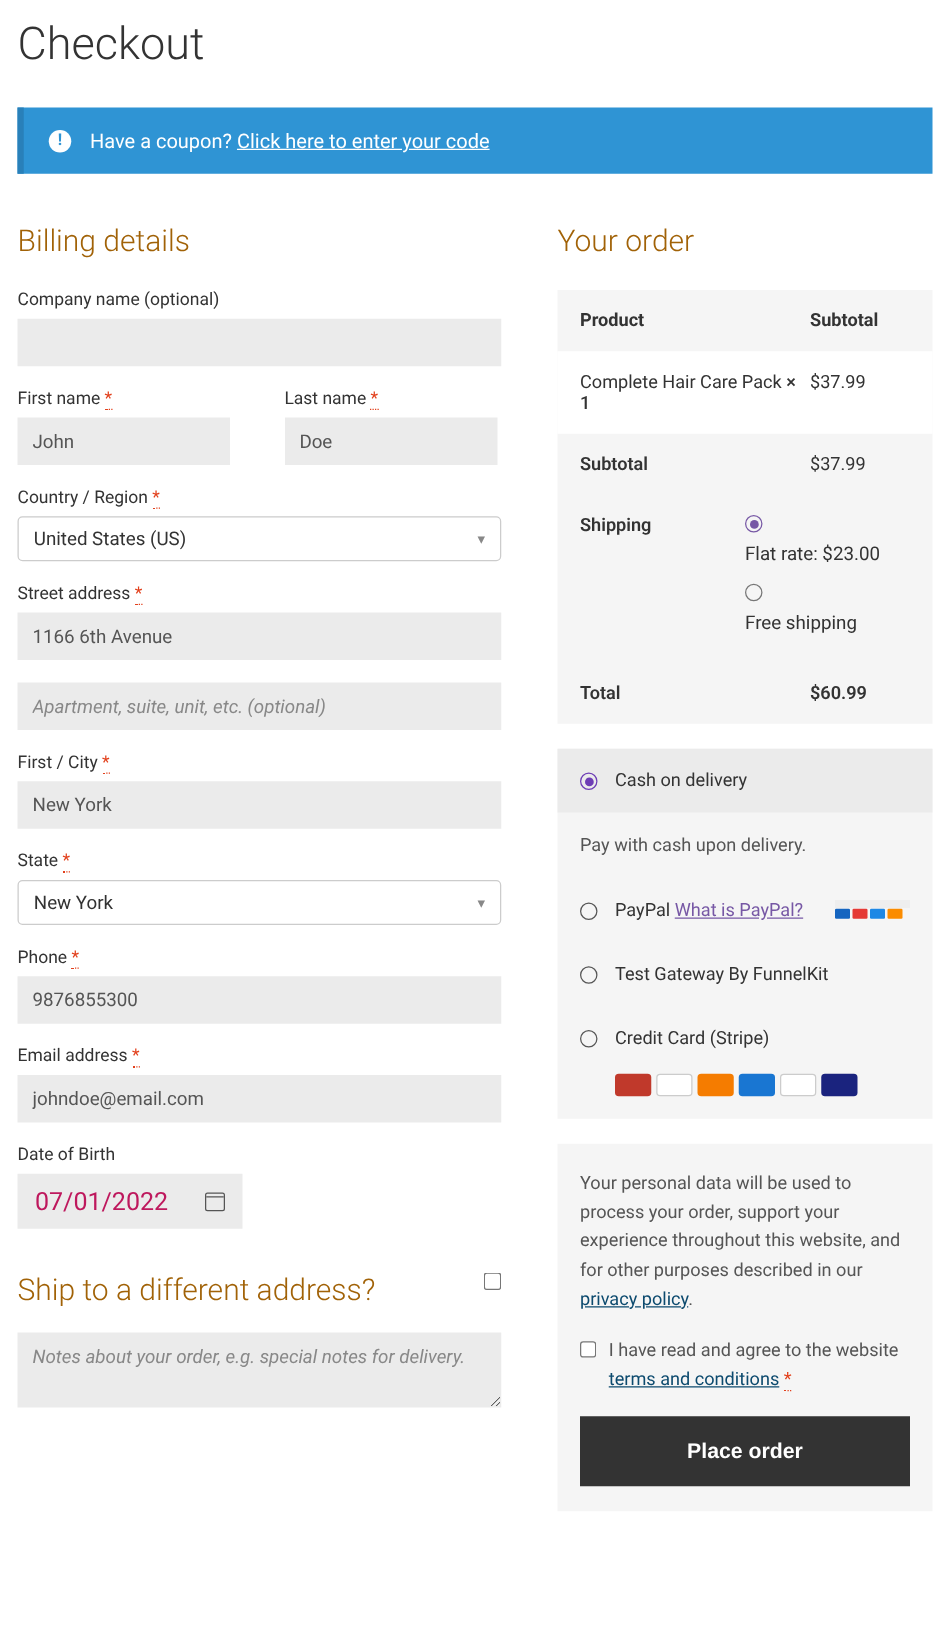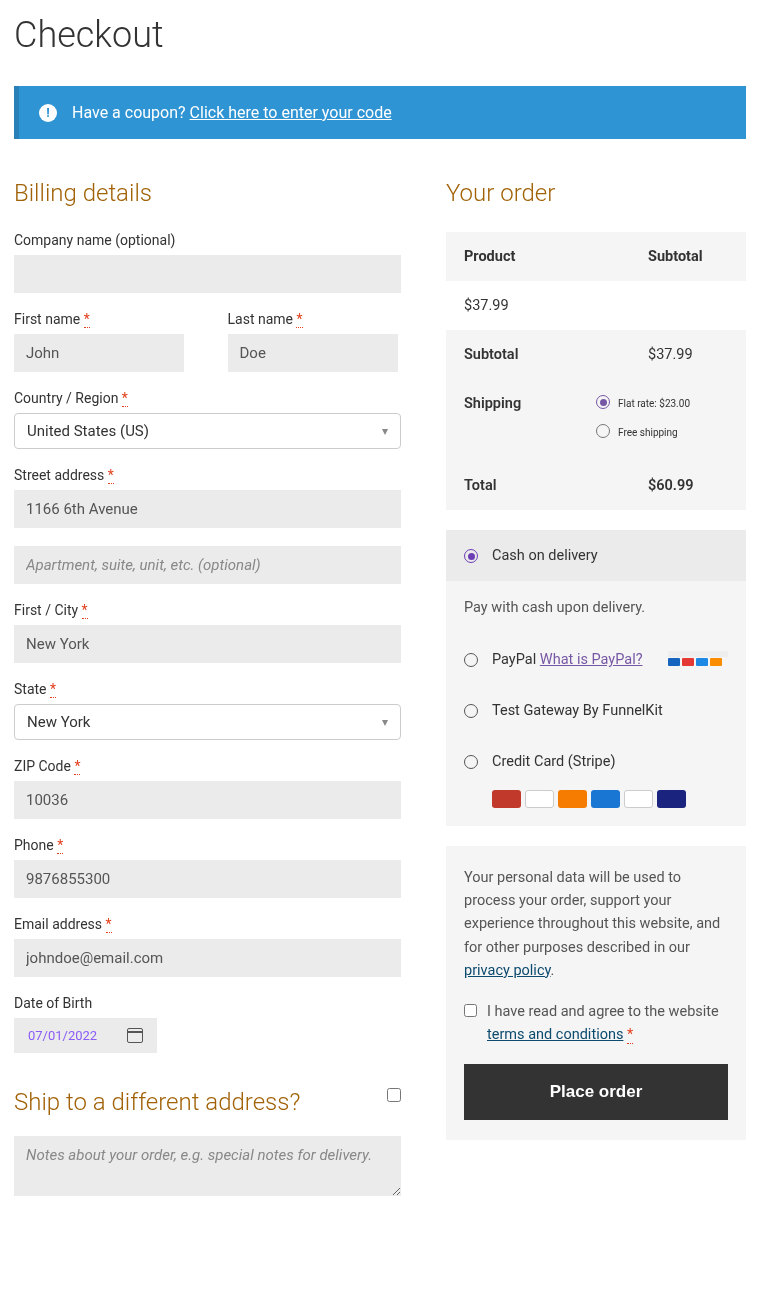--- a/index.html
+++ b/index.html
@@ -14,36 +14,36 @@
 h2 { font-size: 24px; font-weight: 300; color: #a16207; margin-bottom: 25px; }
 .form-row { margin-bottom: 18px; }
 .form-row-two { display: flex; gap: 40px; }
 .form-row-two > div { flex: 1; }
 label { display: block; font-size: 14px; color: #333; margin-bottom: 7px; }
 .required { color: #e2401c; border-bottom: 1px dotted #e2401c; }
 input[type="text"], input[type="email"], input[type="tel"], textarea { width: 100%; padding: 10px 12px; border: none; background: #ebebeb; font-size: 15px; color: #555; font-family: inherit; }
 input[type="text"]::placeholder, textarea::placeholder { font-style: italic; color: #888; }
 .select-wrap { position: relative; border: 1px solid #ccc; border-radius: 4px; background: #fff; padding: 8px 12px; font-size: 15px; }
 .select-wrap::after { content: '▾'; position: absolute; right: 12px; top: 50%; transform: translateY(-50%); color: #888; font-size: 12px; }
-.date-input { display: inline-flex; align-items: center; gap: 30px; background: #ebebeb; padding: 10px 14px; font-size: 13px; color: #8b5cf6; }
+.date-input { display: inline-flex; align-items: center; gap: 30px; background: #ebebeb; padding: 10px 14px; font-size: 20px; color: #be185d; }
 .date-input .cal-icon { width: 16px; height: 15px; border: 1.5px solid #555; border-radius: 2px; position: relative; }
 .date-input .cal-icon::before { content: ''; position: absolute; top: 2px; left: 0; right: 0; height: 1.5px; background: #555; }
 .ship-head { display: flex; justify-content: space-between; align-items: flex-start; }
 .ship-head input[type="checkbox"] { width: 14px; height: 14px; }
 textarea { resize: both; height: 60px; }
 .order-box { background: #f5f5f5; }
 .order-row { display: flex; padding: 16px 18px; font-size: 14.5px; }
 .order-row.head { font-weight: 700; justify-content: center; }
 .order-row > div:first-child { flex: 1; }
 .order-row > div:last-child { width: 80px; }
 .prod-qty { font-weight: 500; }
 .prod-name-row { background: #fff; }
 .ship-row > div:first-child { font-weight: 600; }
 .ship-options { display: flex; flex-direction: column; gap: 8px; }
-.ship-opt { display: flex; align-items: flex-end; gap: 8px; font-size: 10px; }
+.ship-opt { display: flex; align-items: flex-start; gap: 8px; font-size: 15px; flex-direction: column; }
 .radio { width: 14px; height: 14px; border: 1.5px solid #777; border-radius: 50%; display: inline-flex; align-items: center; justify-content: center; }
 .radio.on { border-color: #7758a5; }
 .radio.on::after { content: ''; width: 7px; height: 7px; background: #7758a5; border-radius: 50%; }
 .total-row { font-weight: 600; }
 .payment-box { background: #f5f5f5; margin-top: 20px; }
 .pay-method { padding: 17px 18px; display: flex; align-items: flex-start; gap: 14px; font-size: 14.5px; }
 .pay-method .dot { width: 14px; height: 14px; border: 1.5px solid #555; border-radius: 50%; margin-top: 2px; flex-shrink: 0; display: flex; align-items: center; justify-content: center; }
 .pay-method.active { background: #ebebeb; }
 .pay-method.active .dot { border-color: #6d3db5; }
 .pay-method.active .dot::after { content: ''; width: 7px; height: 7px; background: #6d3db5; border-radius: 50%; }
@@ -109,24 +109,20 @@
     <div class="form-row">
       <label><span>First / City </span><span class="required">*</span></label>
       <input type="text" value="New York" style="">
     </div>
 
     <div class="form-row">
       <label><span>State </span><span class="required">*</span></label>
       <div class="select-wrap">New York</div>
     </div>
 
-    <div class="form-row">
-      <label><span>ZIP Code </span><span class="required">*</span></label>
-      <input type="text" value="10036" style="">
-    </div>
 
     <div class="form-row">
       <label><span>Phone </span><span class="required">*</span></label>
       <input type="tel" value="9876855300" style="">
     </div>
 
     <div class="form-row">
       <label><span>Email address </span><span class="required">*</span></label>
       <input type="email" value="johndoe@email.com" style="">
     </div>
@@ -151,20 +147,21 @@
 
   <div class="right">
     <h2>Your order</h2>
 
     <div class="order-box">
       <div class="order-row head">
         <div>Product</div>
         <div>Subtotal</div>
       </div>
       <div class="order-row prod-name-row">
+        <div><span>Complete Hair Care Pack  </span><span class="prod-qty">× 1</span></div>
         <div>$37.99</div>
       </div>
       <div class="order-row">
         <div style="font-weight:600;">Subtotal</div>
         <div>$37.99</div>
       </div>
       <div class="order-row ship-row">
         <div>Shipping</div>
         <div class="ship-options" style="width:auto;flex:1;">
           <label class="ship-opt">

